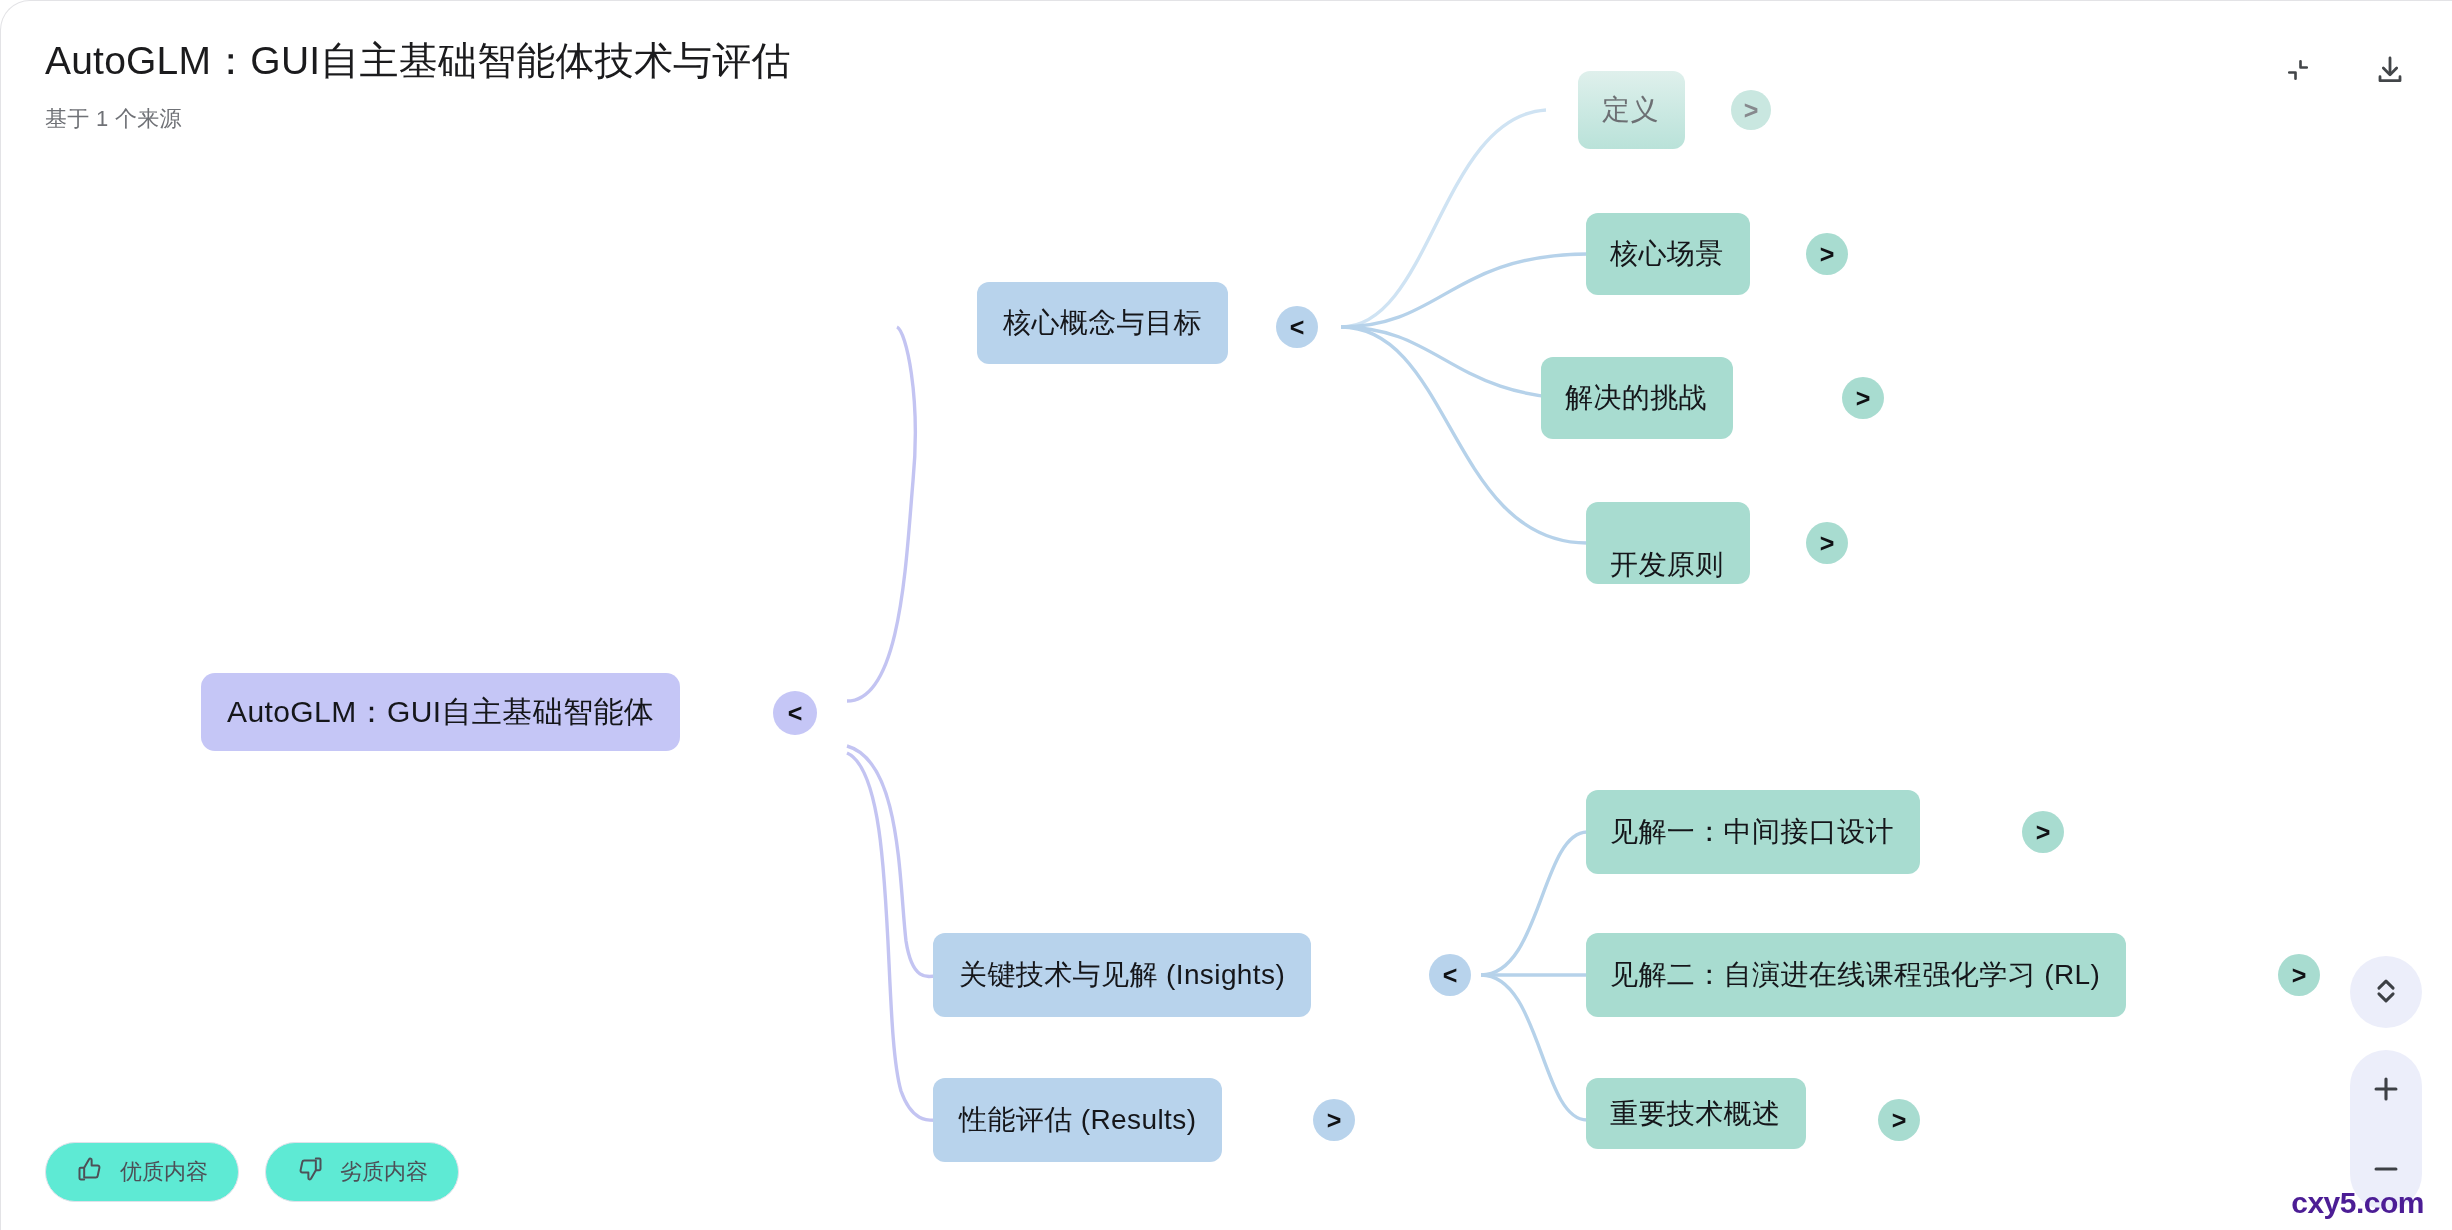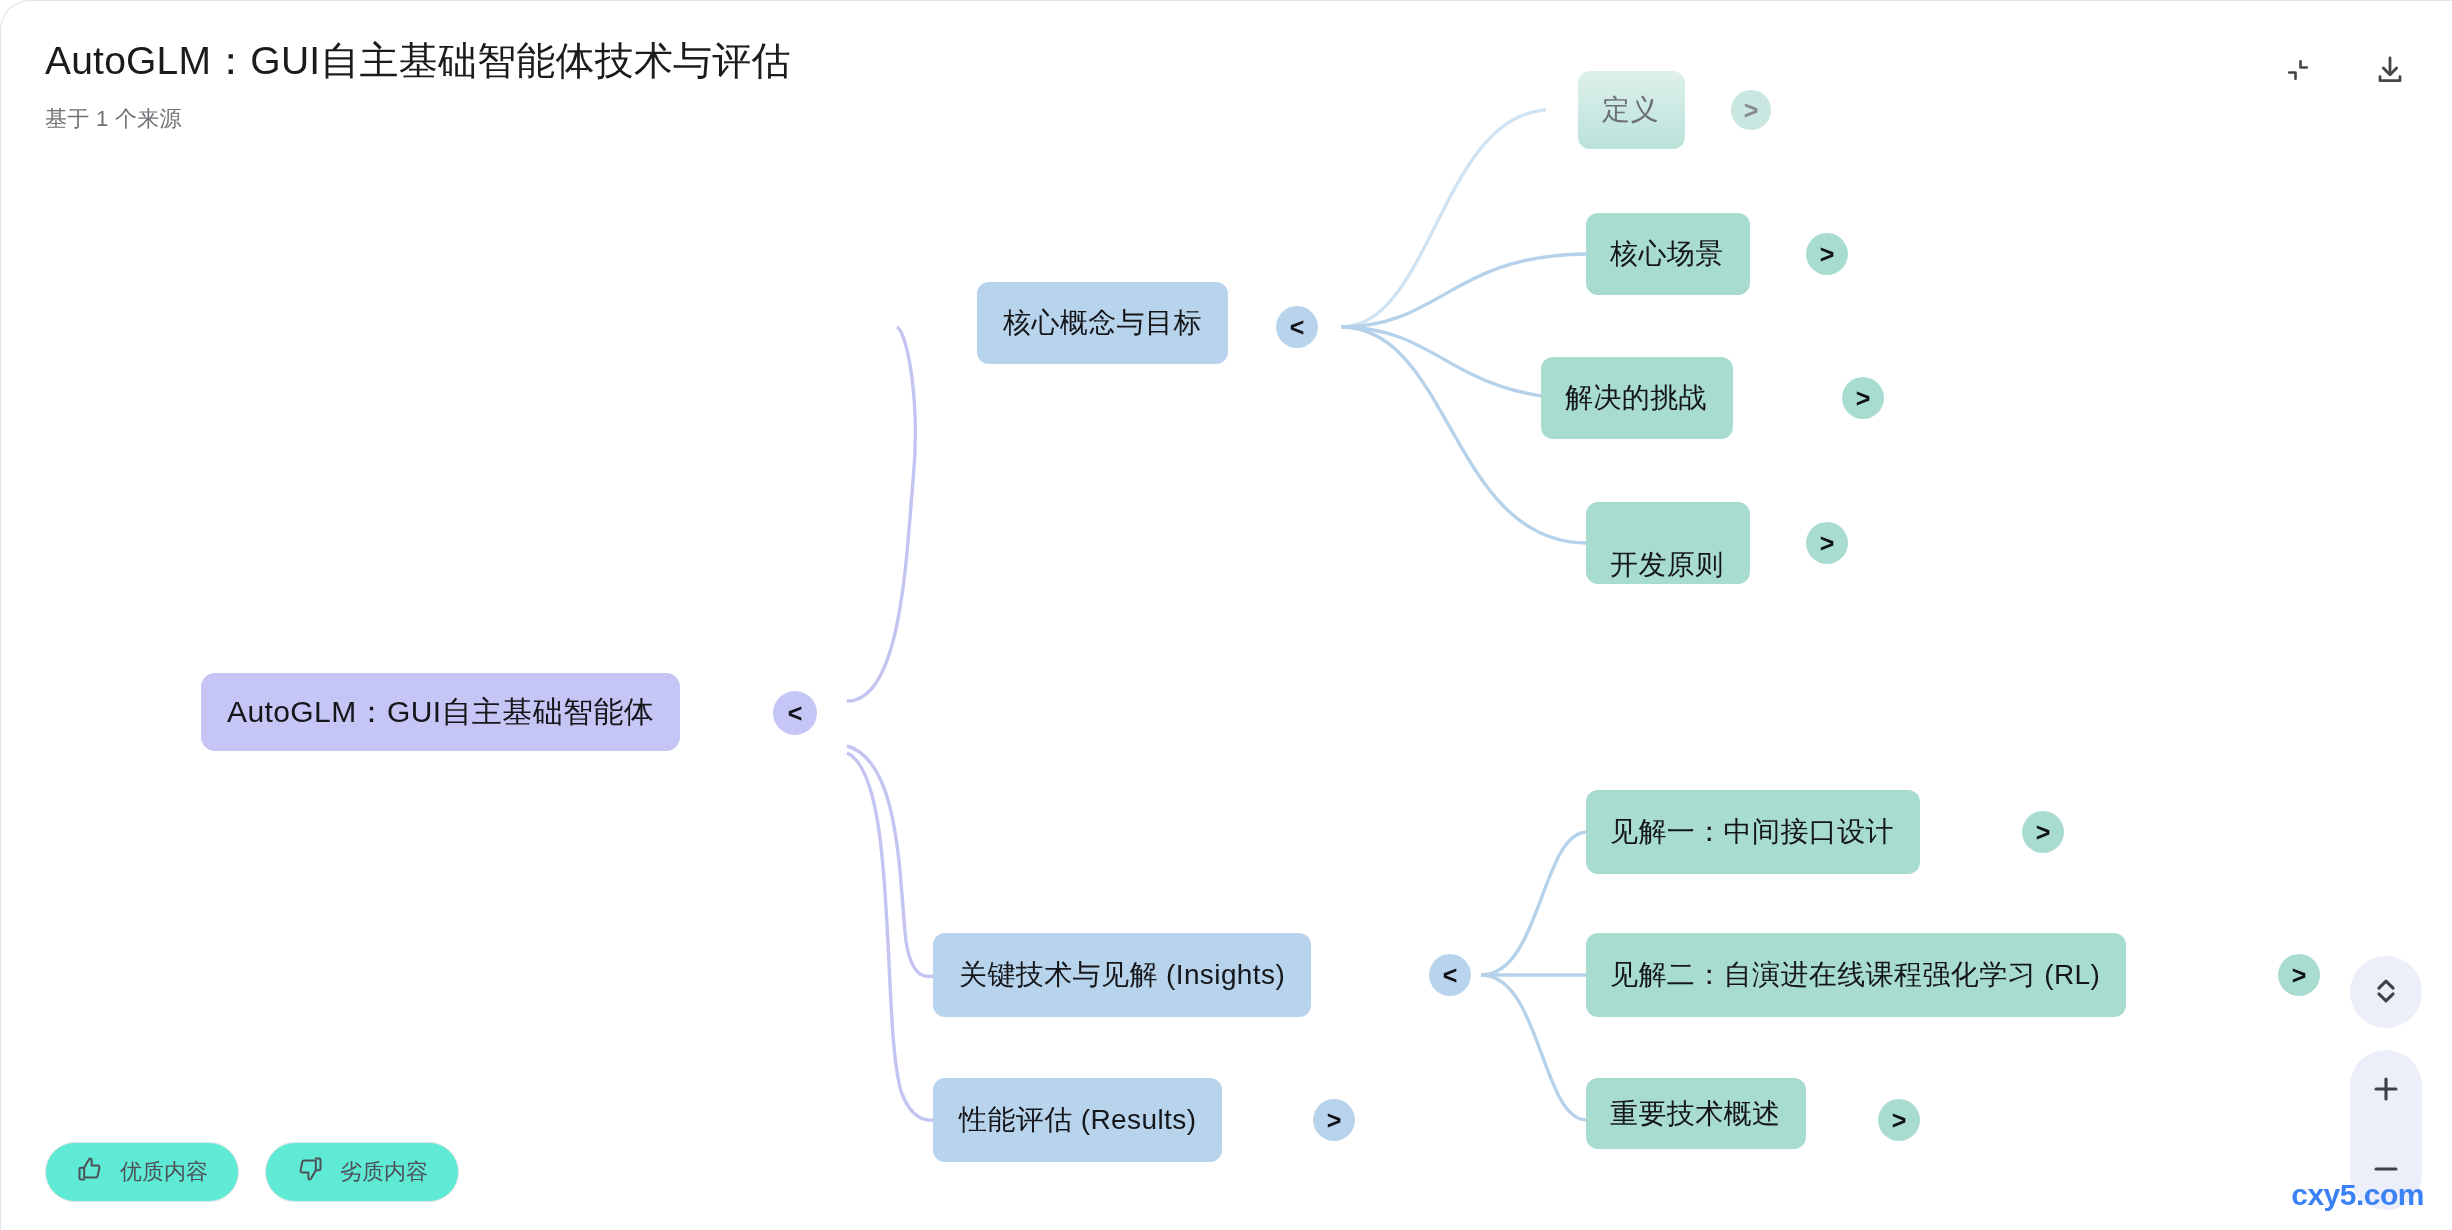--- a/index.html
+++ b/index.html
@@ -171,25 +171,25 @@
     width: 72px; height: 80px;
     background: transparent;
     border: none;
     display: flex; align-items: center; justify-content: center;
     color: #3d4045;
     cursor: pointer;
   }
 
   #watermark {
     position: absolute;
-    right: 28px; bottom: 18px;
+    right: 28px; bottom: 10px;
     font-family: "Liberation Sans", sans-serif;
     font-size: 30px;
     font-weight: 700;
-    color: #3b82f6;
+    color: #4c1d95;
     letter-spacing: -0.5px;
     pointer-events: none;
   }
 </style>
 </head>
 <body>
 
 <div id="app">
 
   <div id="header">

